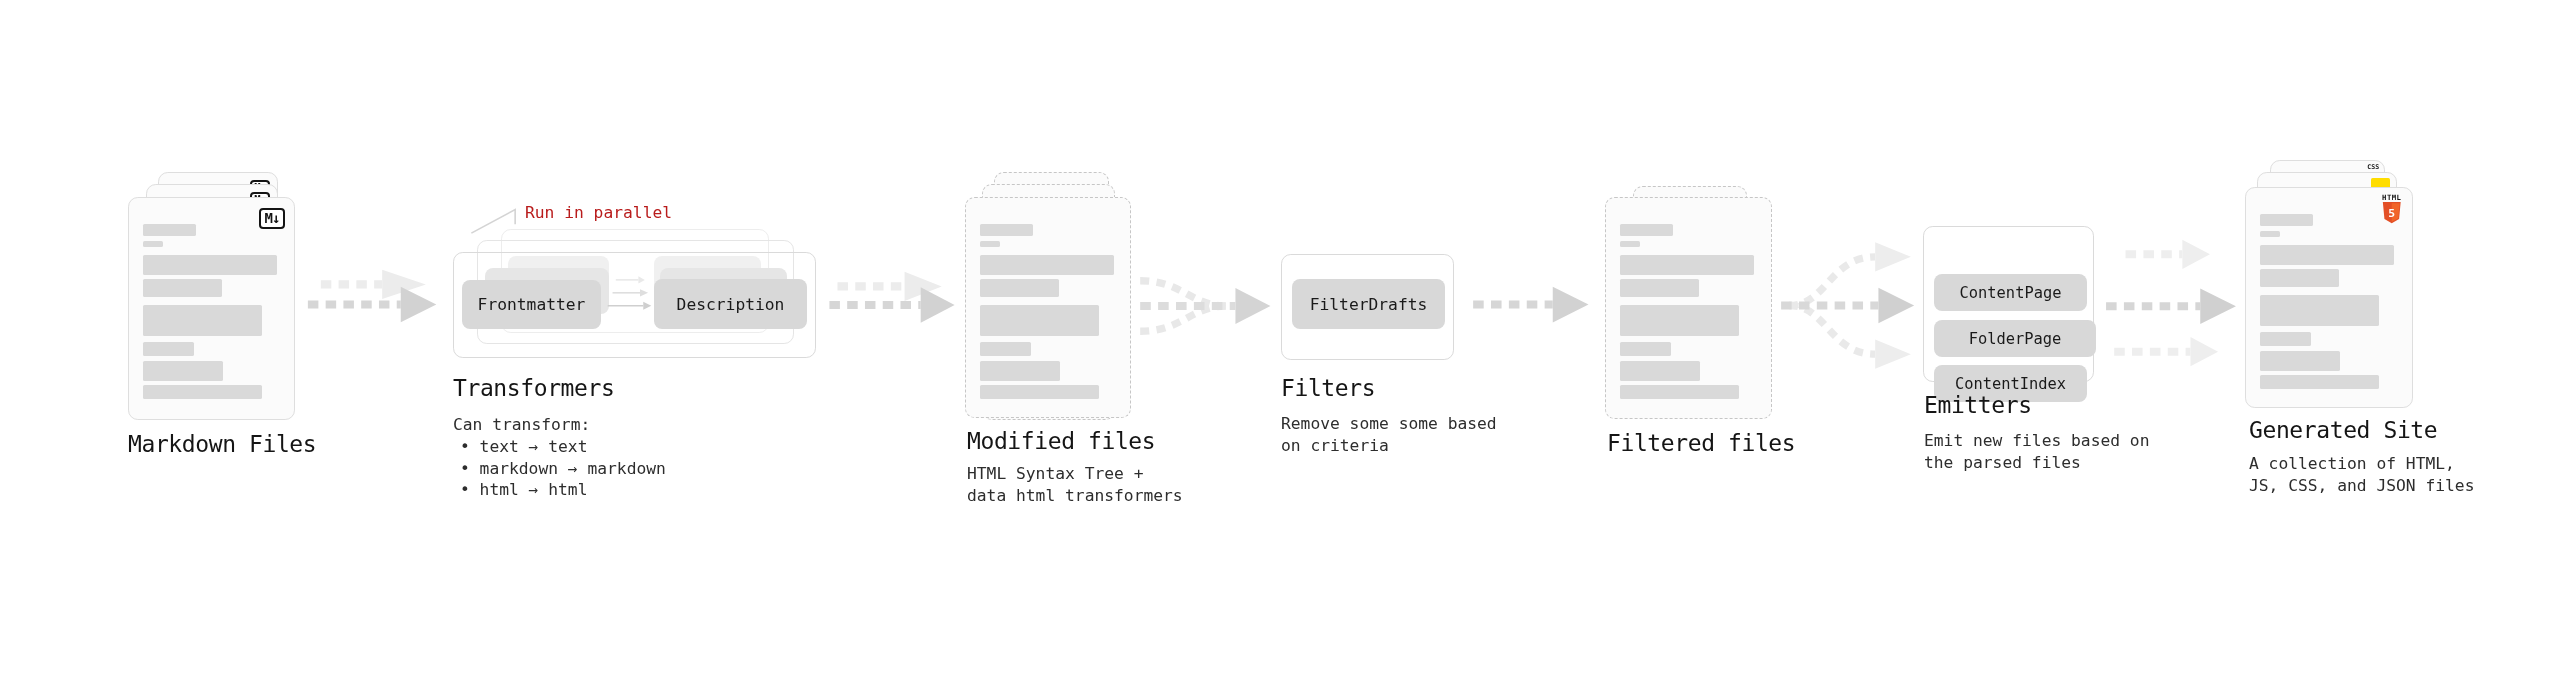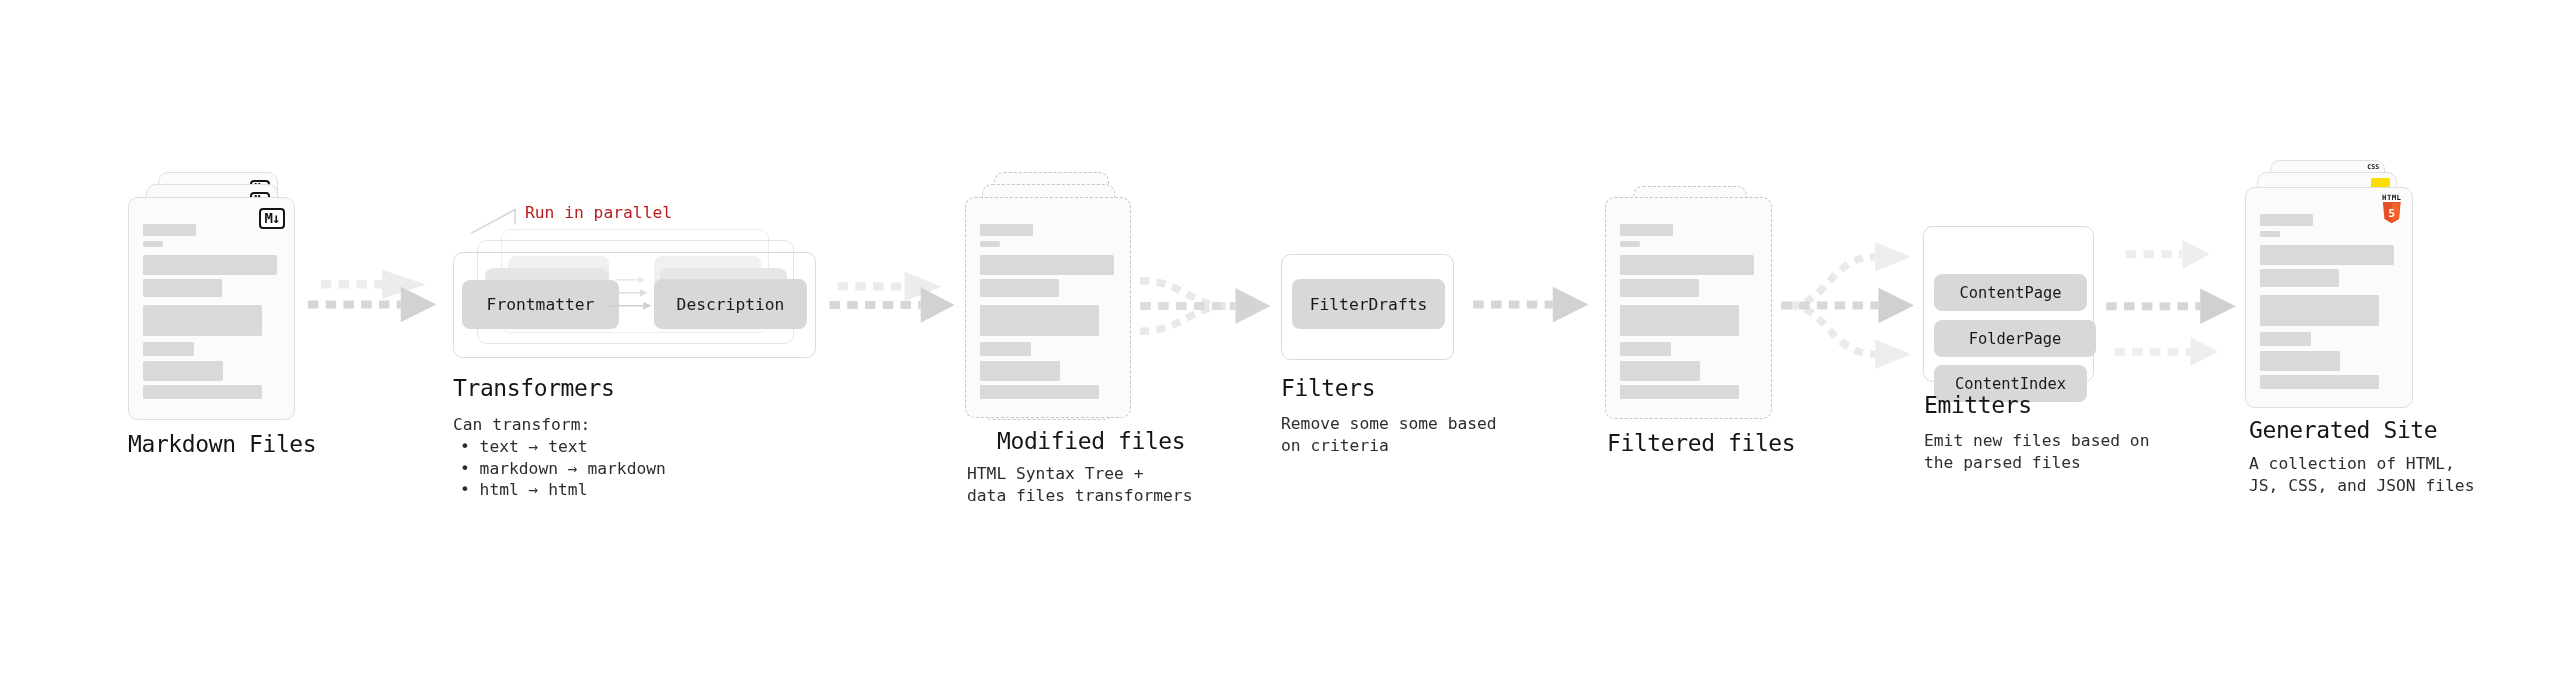--- a/index.html
+++ b/index.html
@@ -86,21 +86,21 @@
 
     <div class="frame fC" style="left:501px;top:229px;width:268px;height:104px"></div>
     <div class="pill g2" style="left:508px;top:256px;width:101px;height:45px"></div>
     <div class="pill g2" style="left:654px;top:256px;width:107px;height:45px"></div>
 
     <div class="frame fB" style="left:477px;top:240px;width:317px;height:104px"></div>
     <div class="pill g1" style="left:485px;top:268px;width:124px;height:46px"></div>
     <div class="pill g1" style="left:660px;top:268px;width:127px;height:46px"></div>
 
     <div class="frame" style="left:453px;top:252px;width:363px;height:106px"></div>
-    <div class="pill" style="left:462px;top:280px;width:157px;height:49px">Frontmatter</div>
+    <div class="pill" style="left:462px;top:280px;width:139px;height:49px">Frontmatter</div>
     <div class="pill" style="left:654px;top:279px;width:153px;height:50px">Description</div>
 
     <svg style="left:606px;top:271px" width="47" height="42" viewBox="0 0 58 52">
       <line x1="12" y1="11" x2="40" y2="11" stroke="#e9e9e9" stroke-width="2"></line>
       <polygon points="40,6.5 40,15.5 48,11" fill="#e9e9e9"></polygon>
       <line x1="8" y1="27" x2="42" y2="27" stroke="#dedede" stroke-width="2"></line>
       <polygon points="42,22.5 42,31.5 52,27" fill="#dedede"></polygon>
       <line x1="2" y1="43" x2="46" y2="43" stroke="#cfcfcf" stroke-width="2"></line>
       <polygon points="46,38 46,48 56,43" fill="#cfcfcf"></polygon>
     </svg>
@@ -127,24 +127,24 @@
     <div class="file-card dashed" style="left:965px;top:197px;width:166px;height:221px">
       <div class="bar b1"></div>
       <div class="bar b2"></div>
       <div class="bar b3"></div>
       <div class="bar b4"></div>
       <div class="bar b5"></div>
       <div class="bar b6"></div>
       <div class="bar b7"></div>
       <div class="bar b8"></div>
     </div>
-    <div class="node-title" style="left:997px;top:428px">Modified files</div>
+    <div class="node-title" style="left:967px;top:428px">Modified files</div>
     <div class="node-caption" style="left:967px;top:463px">
       <div>HTML Syntax Tree +</div>
-      <div>data files transformers</div>
+      <div>data html transformers</div>
     </div>
   </div>
 
   <svg style="left:1136px;top:271px" width="137" height="70" viewBox="0 0 168 86">
     <path d="M5,12 C58,12 66,43 112,43" fill="none" stroke="#e8e8e8" stroke-width="9" stroke-dasharray="11 9"></path>
     <path d="M5,74 C58,74 66,43 112,43" fill="none" stroke="#e8e8e8" stroke-width="9" stroke-dasharray="11 9"></path>
     <line x1="5" y1="43" x2="122" y2="43" stroke="#dcdcdc" stroke-width="10" stroke-dasharray="13 9"></line>
     <polygon points="122,21 122,65 165,43" fill="#d4d4d4"></polygon>
   </svg>
 

